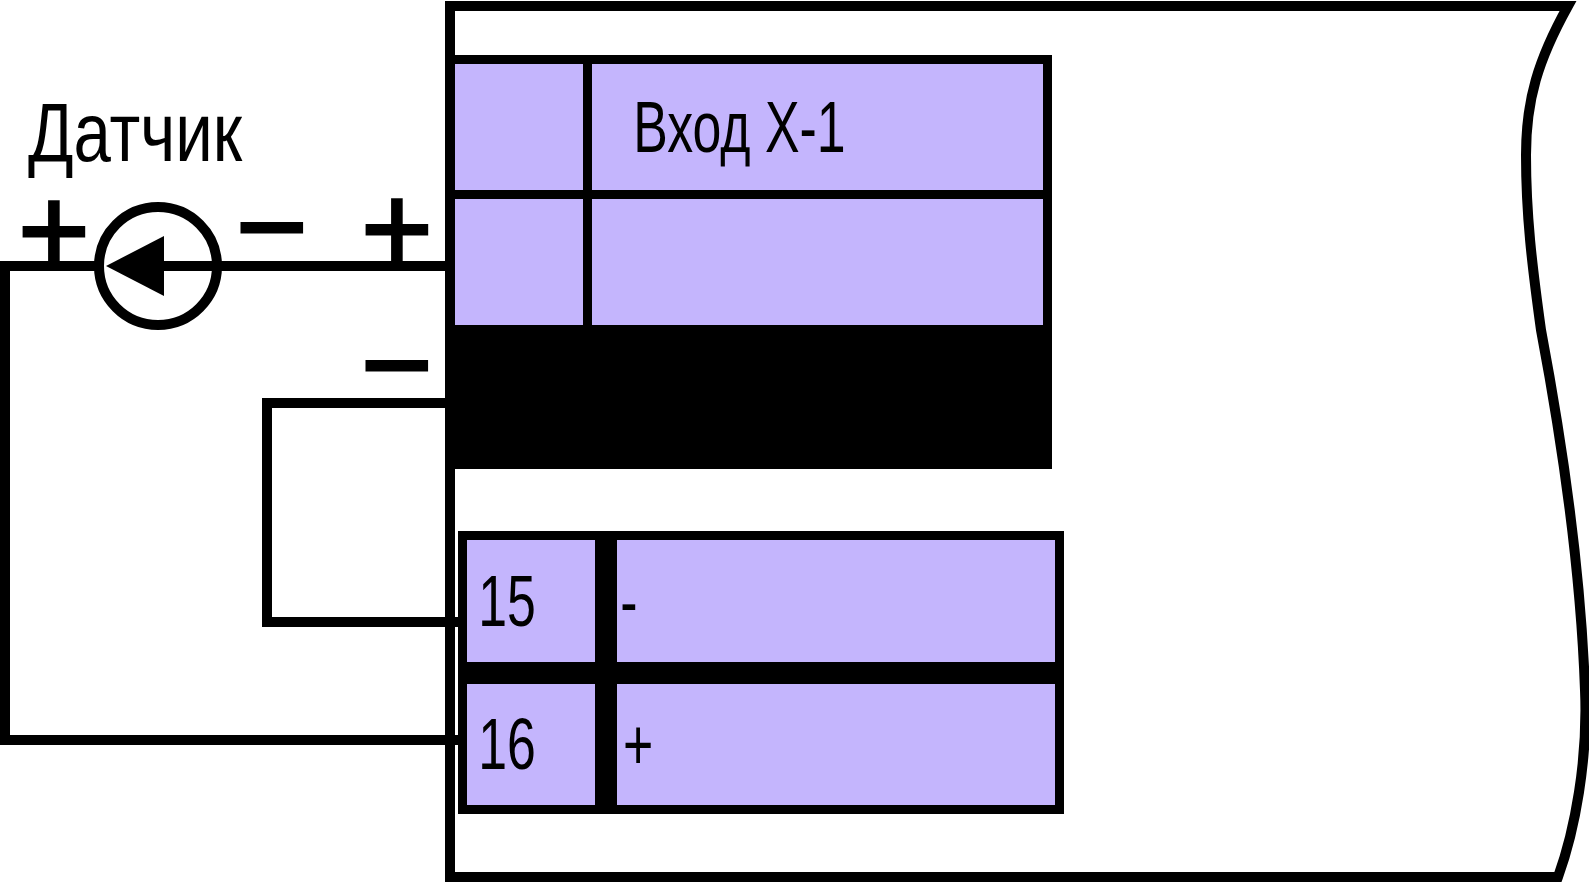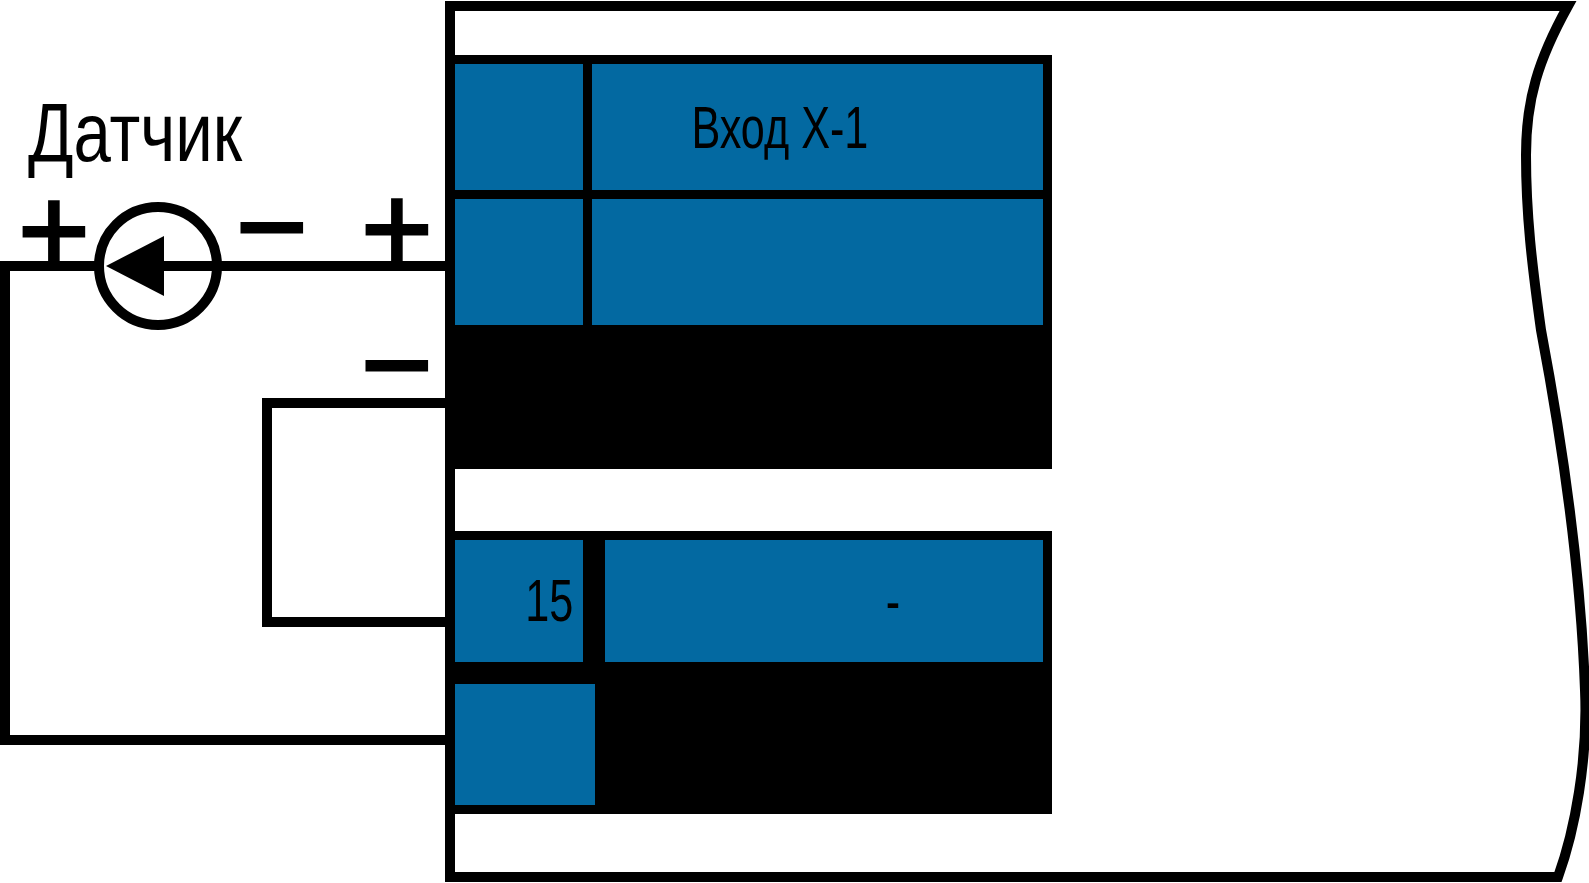--- a/index.html
+++ b/index.html
@@ -16,28 +16,28 @@
   .block{
     position:absolute;
     background:#000;
     display:grid;
     grid-template-columns:128px 1fr;
     gap:9px;
     padding:9px;
     box-sizing:border-box;
   }
   #input-block{left:446px;top:55px;width:606px;height:414px;grid-template-rows:repeat(3,1fr);}
-  #analog-out-block{left:446px;top:531px;width:606px;height:283px;grid-template-rows:repeat(2,1fr);gap:22px;}
+  #analog-out-block{left:458px;top:531px;width:606px;height:283px;grid-template-rows:repeat(2,1fr);gap:22px;}
 
   .cell{
-    background:#0369a1;
+    background:#c4b5fd;
     display:flex;
     align-items:center;
-    justify-content:flex-end;
-    font-size:60px;
+    justify-content:flex-start;
+    font-size:72px;
     color:#000;
     overflow:hidden;
   }
   .cell.label{padding-right:140px;}
   .txt{transform:scaleX(0.72);white-space:nowrap;}
 
   
   #sensor-label{
     position:absolute;left:28px;top:90px;
     font-size:84px;color:#000;line-height:1;
@@ -112,18 +112,21 @@
       </div>
   </div>
 
   <div class="block" id="analog-out-block">
     <div class="cell pin">
         <span class="txt">15</span>
       </div>
     <div class="cell label">
         <span class="txt">-</span>
       </div>
+    <div class="cell pin">
+        <span class="txt">16</span>
+      </div>
     <div class="cell label">
         <span class="txt">+</span>
       </div>
   </div>
 
 </div>
 
 </body></html>

